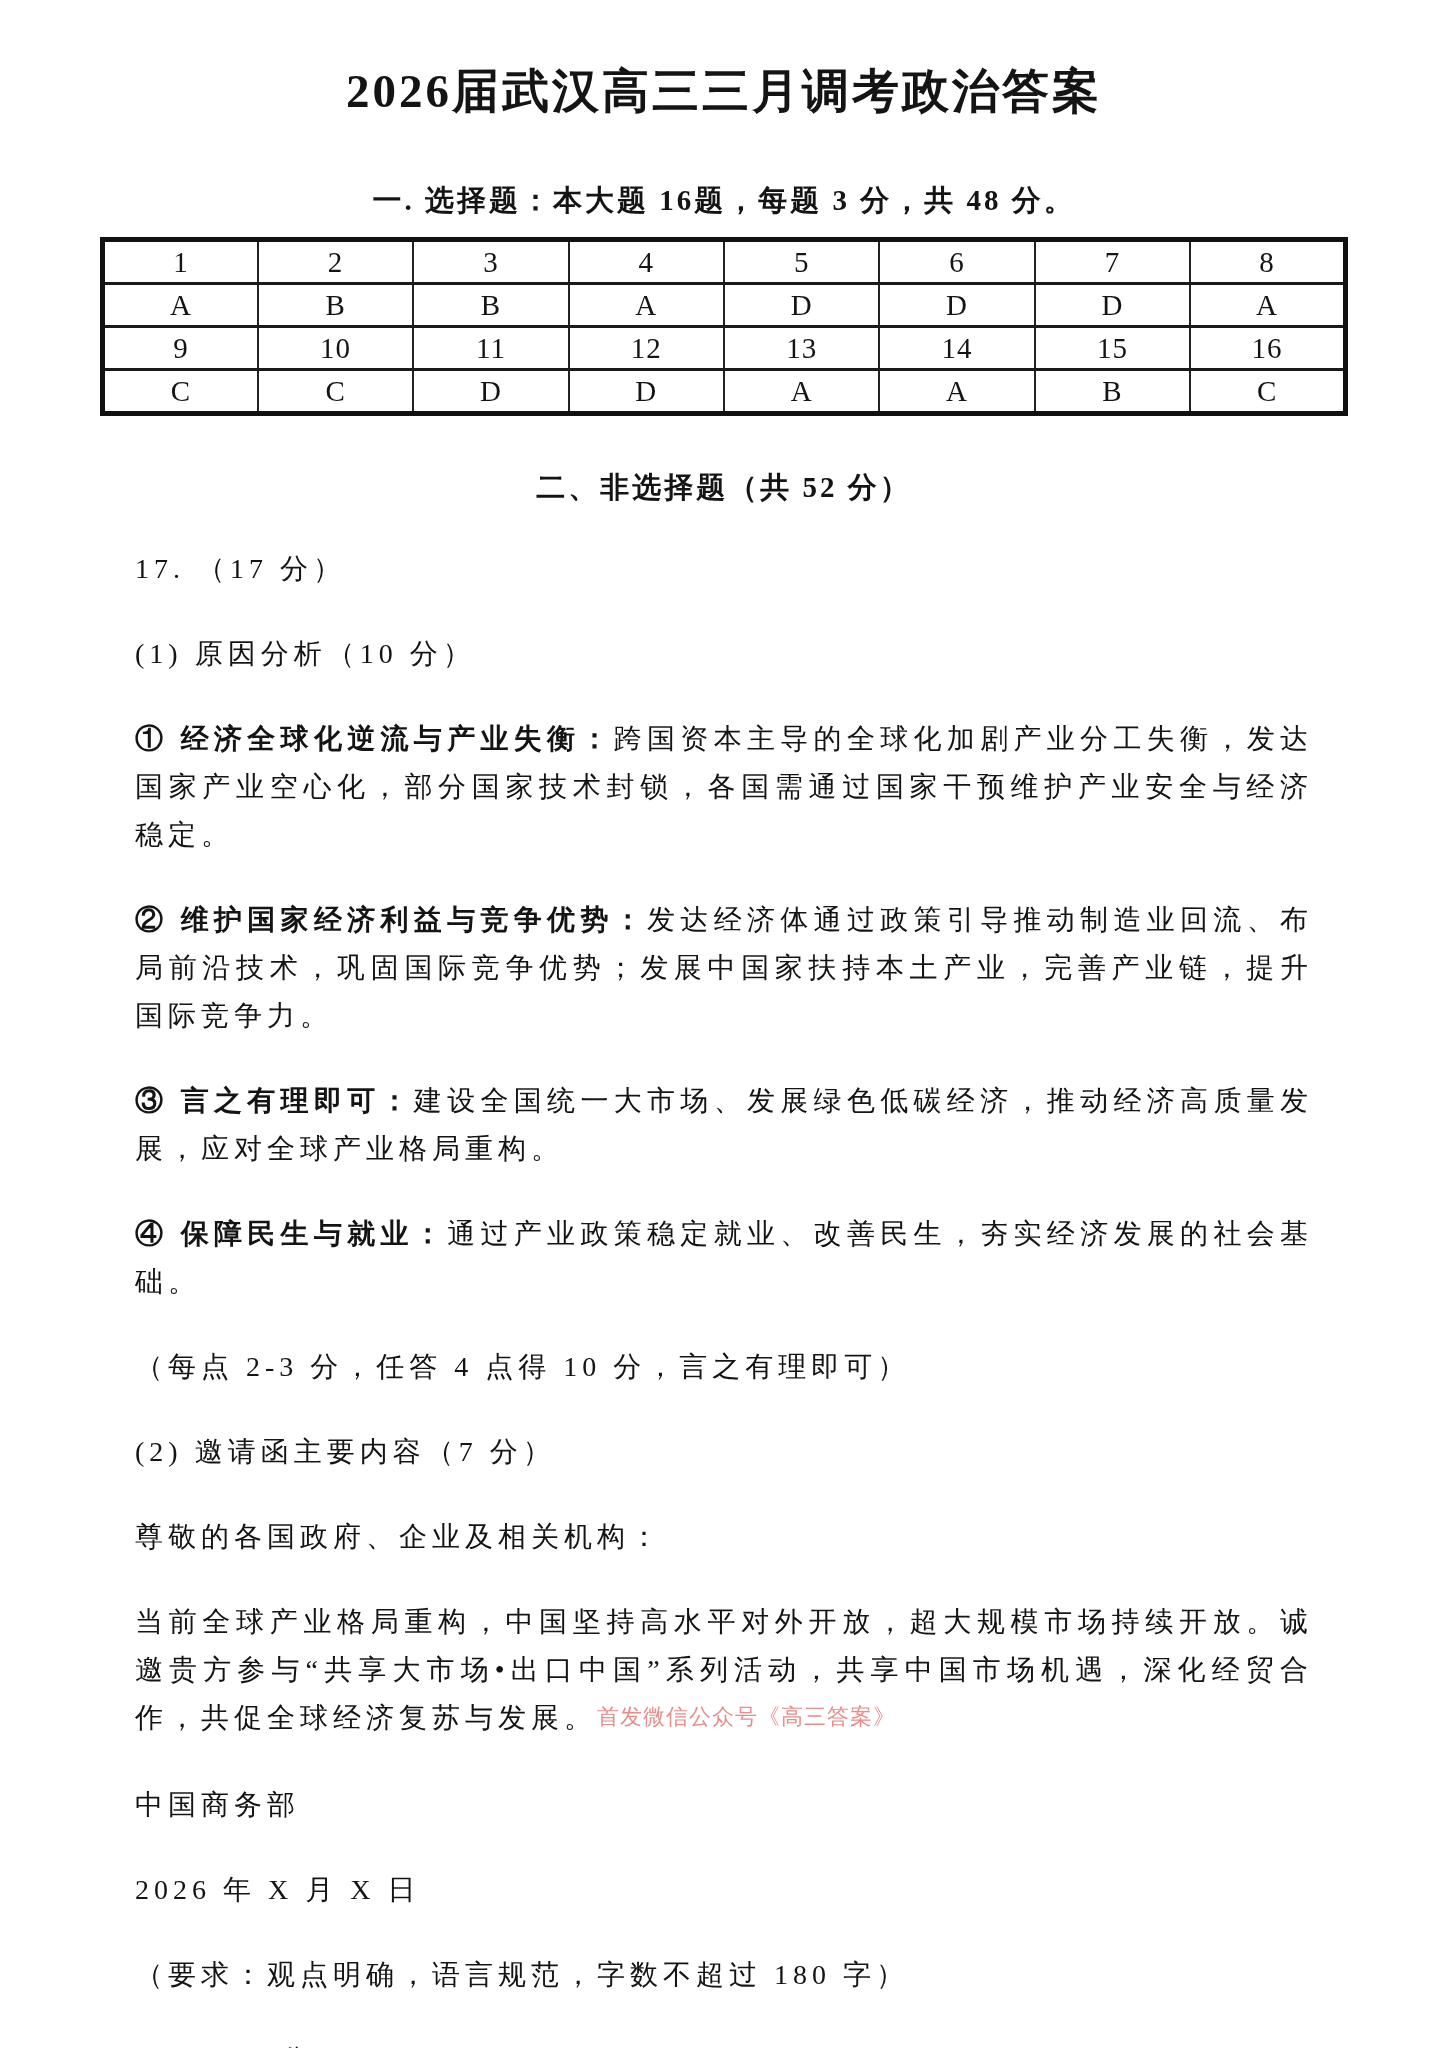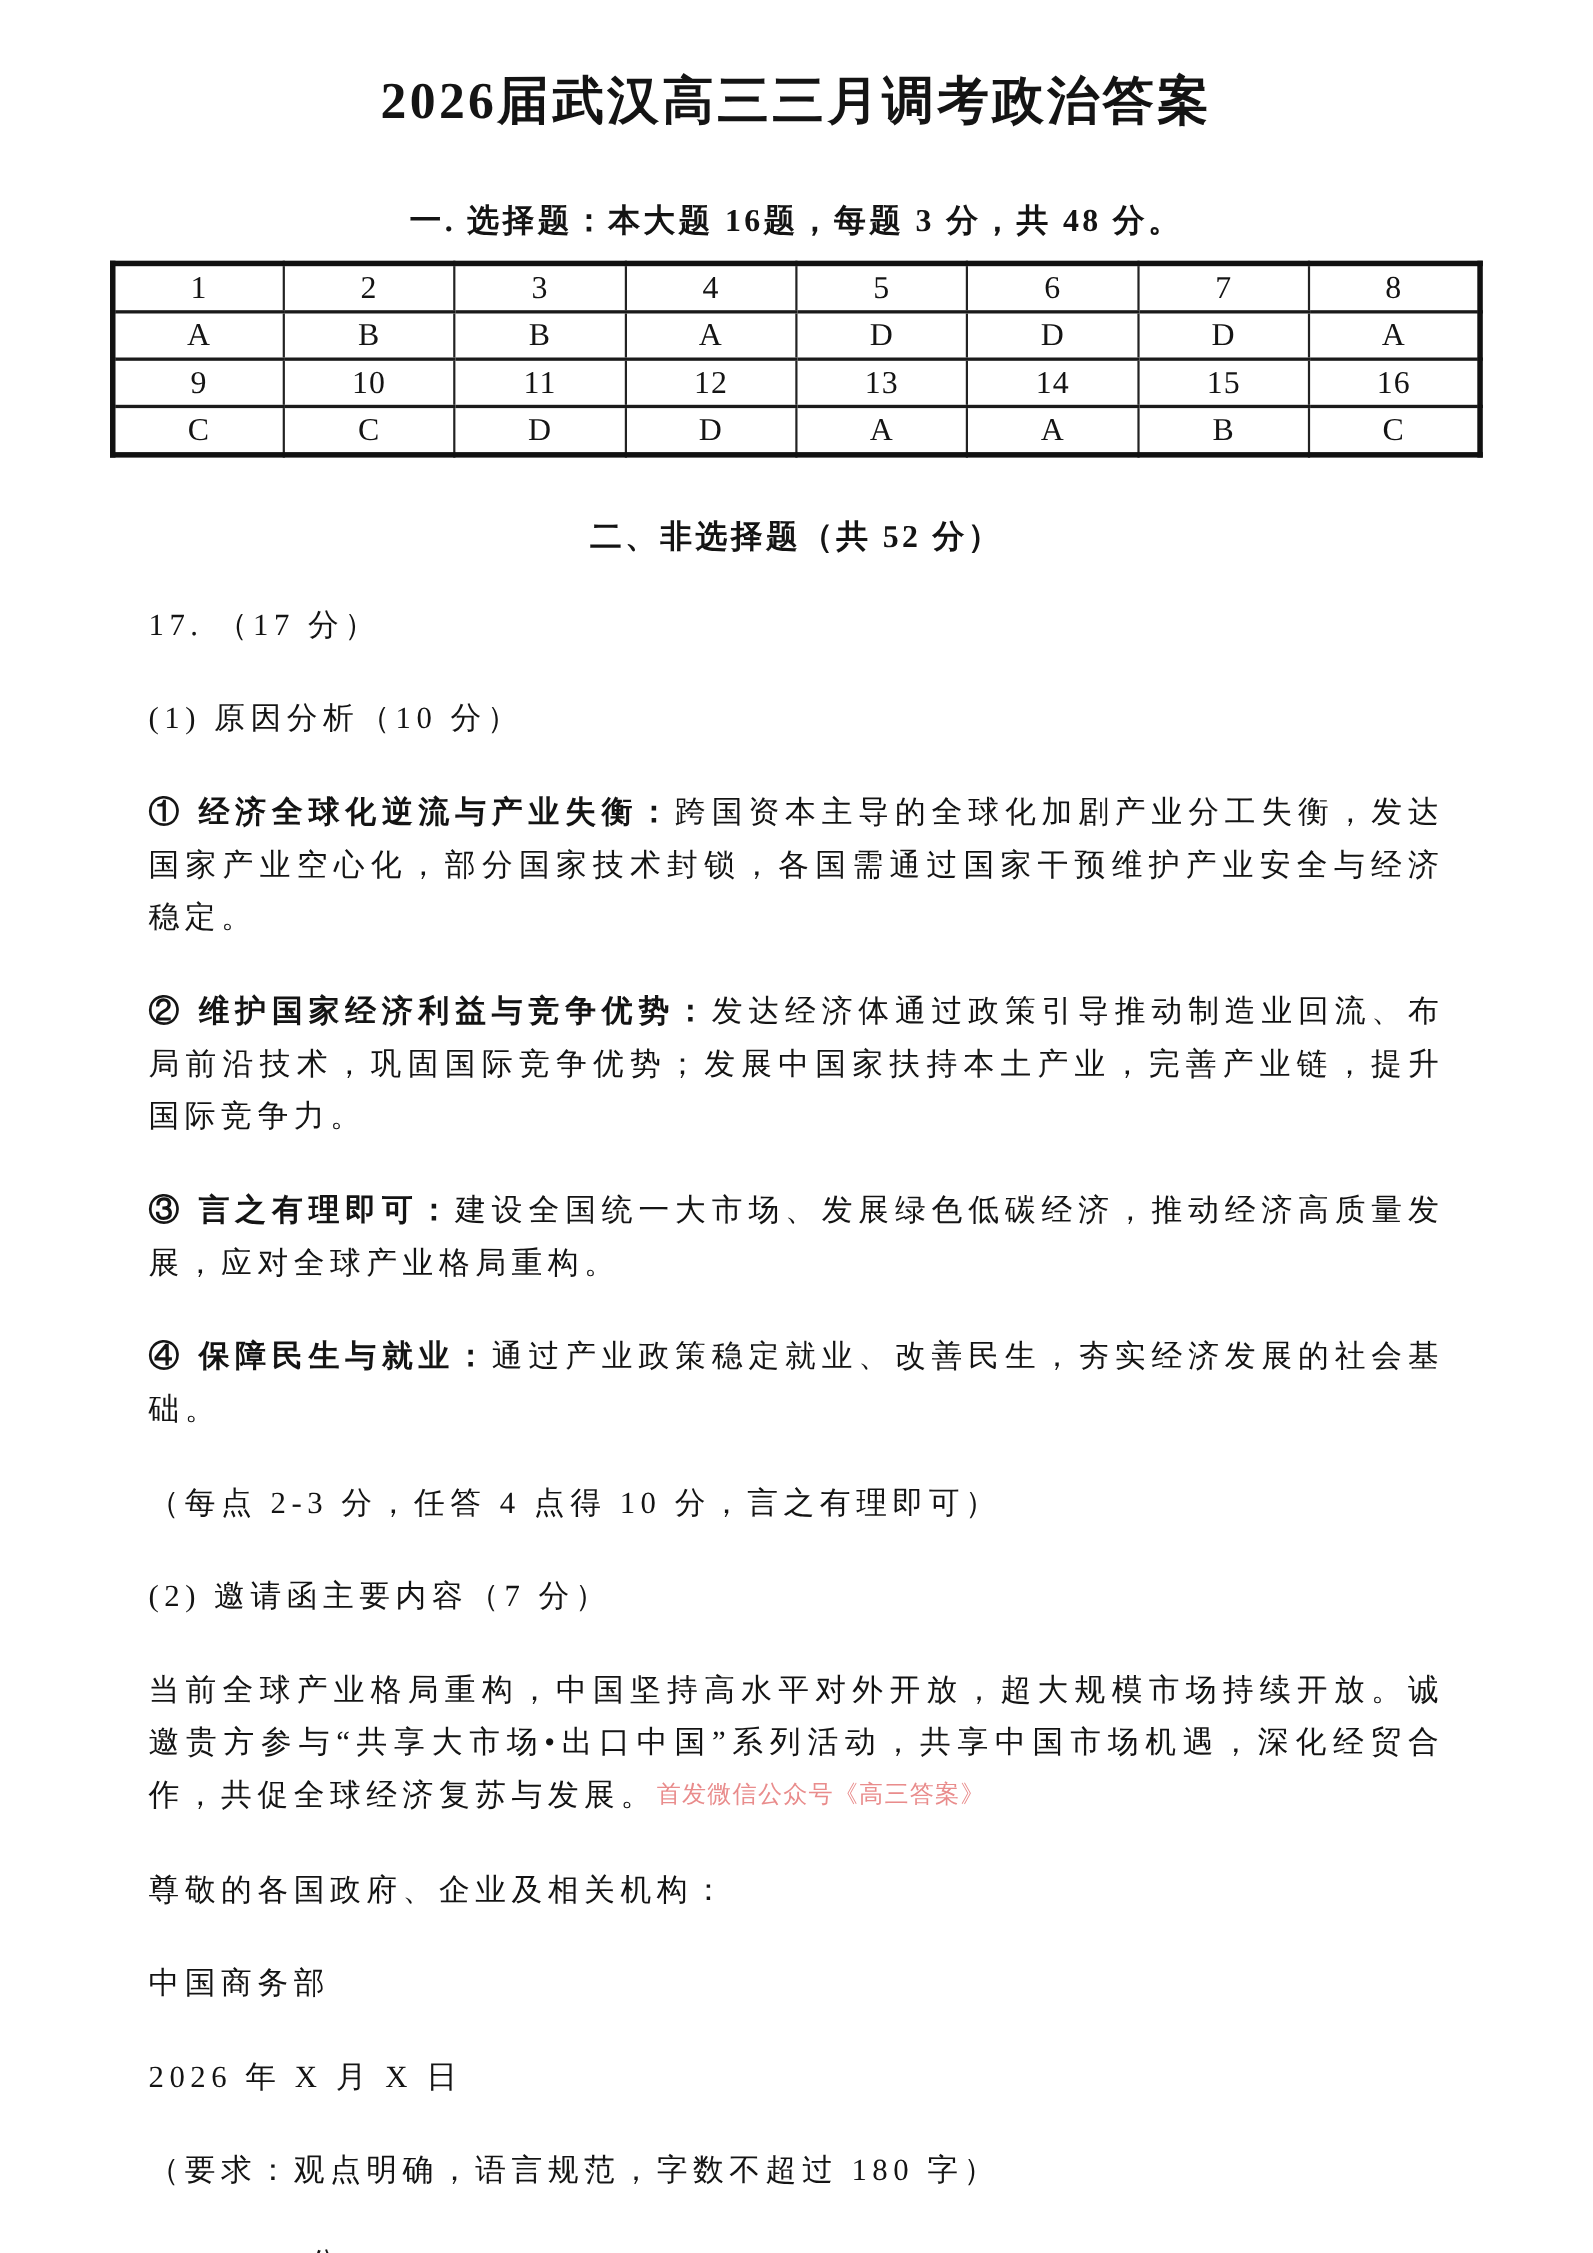--- a/index.html
+++ b/index.html
@@ -134,23 +134,23 @@
   <p class="line"><strong>② 维护国家经济利益与竞争优势：</strong><span>发达经济体通过政策引导推动制造业回流、布局前沿技术，巩固国际竞争优势；发展中国家扶持本土产业，完善产业链，提升国际竞争力。</span></p>
 
   <p class="line"><strong>③ 言之有理即可：</strong><span>建设全国统一大市场、发展绿色低碳经济，推动经济高质量发展，应对全球产业格局重构。</span></p>
 
   <p class="line"><strong>④ 保障民生与就业：</strong><span>通过产业政策稳定就业、改善民生，夯实经济发展的社会基础。</span></p>
 
   <p class="line">（每点 2-3 分，任答 4 点得 10 分，言之有理即可）</p>
 
   <p class="line part-heading">(2) 邀请函主要内容（7 分）</p>
 
+  <p class="line">尊敬的各国政府、企业及相关机构：</p>
+
   <p class="line"><span>当前全球产业格局重构，中国坚持高水平对外开放，超大规模市场持续开放。诚邀贵方参与“共享大市场•出口中国”系列活动，共享中国市场机遇，深化经贸合作，共促全球经济复苏与发展。</span><span class="watermark-text" style="color: rgb(233, 140, 140);">首发微信公众号《高三答案》</span></p>
-
-  <p class="line">尊敬的各国政府、企业及相关机构：</p>
 
   <p class="line">中国商务部</p>
 
   <p class="line">2026 年 X 月 X 日</p>
 
   <p class="line">（要求：观点明确，语言规范，字数不超过 180 字）</p>
 
   <p class="line">18. （10 分）</p>
 
 </div>

